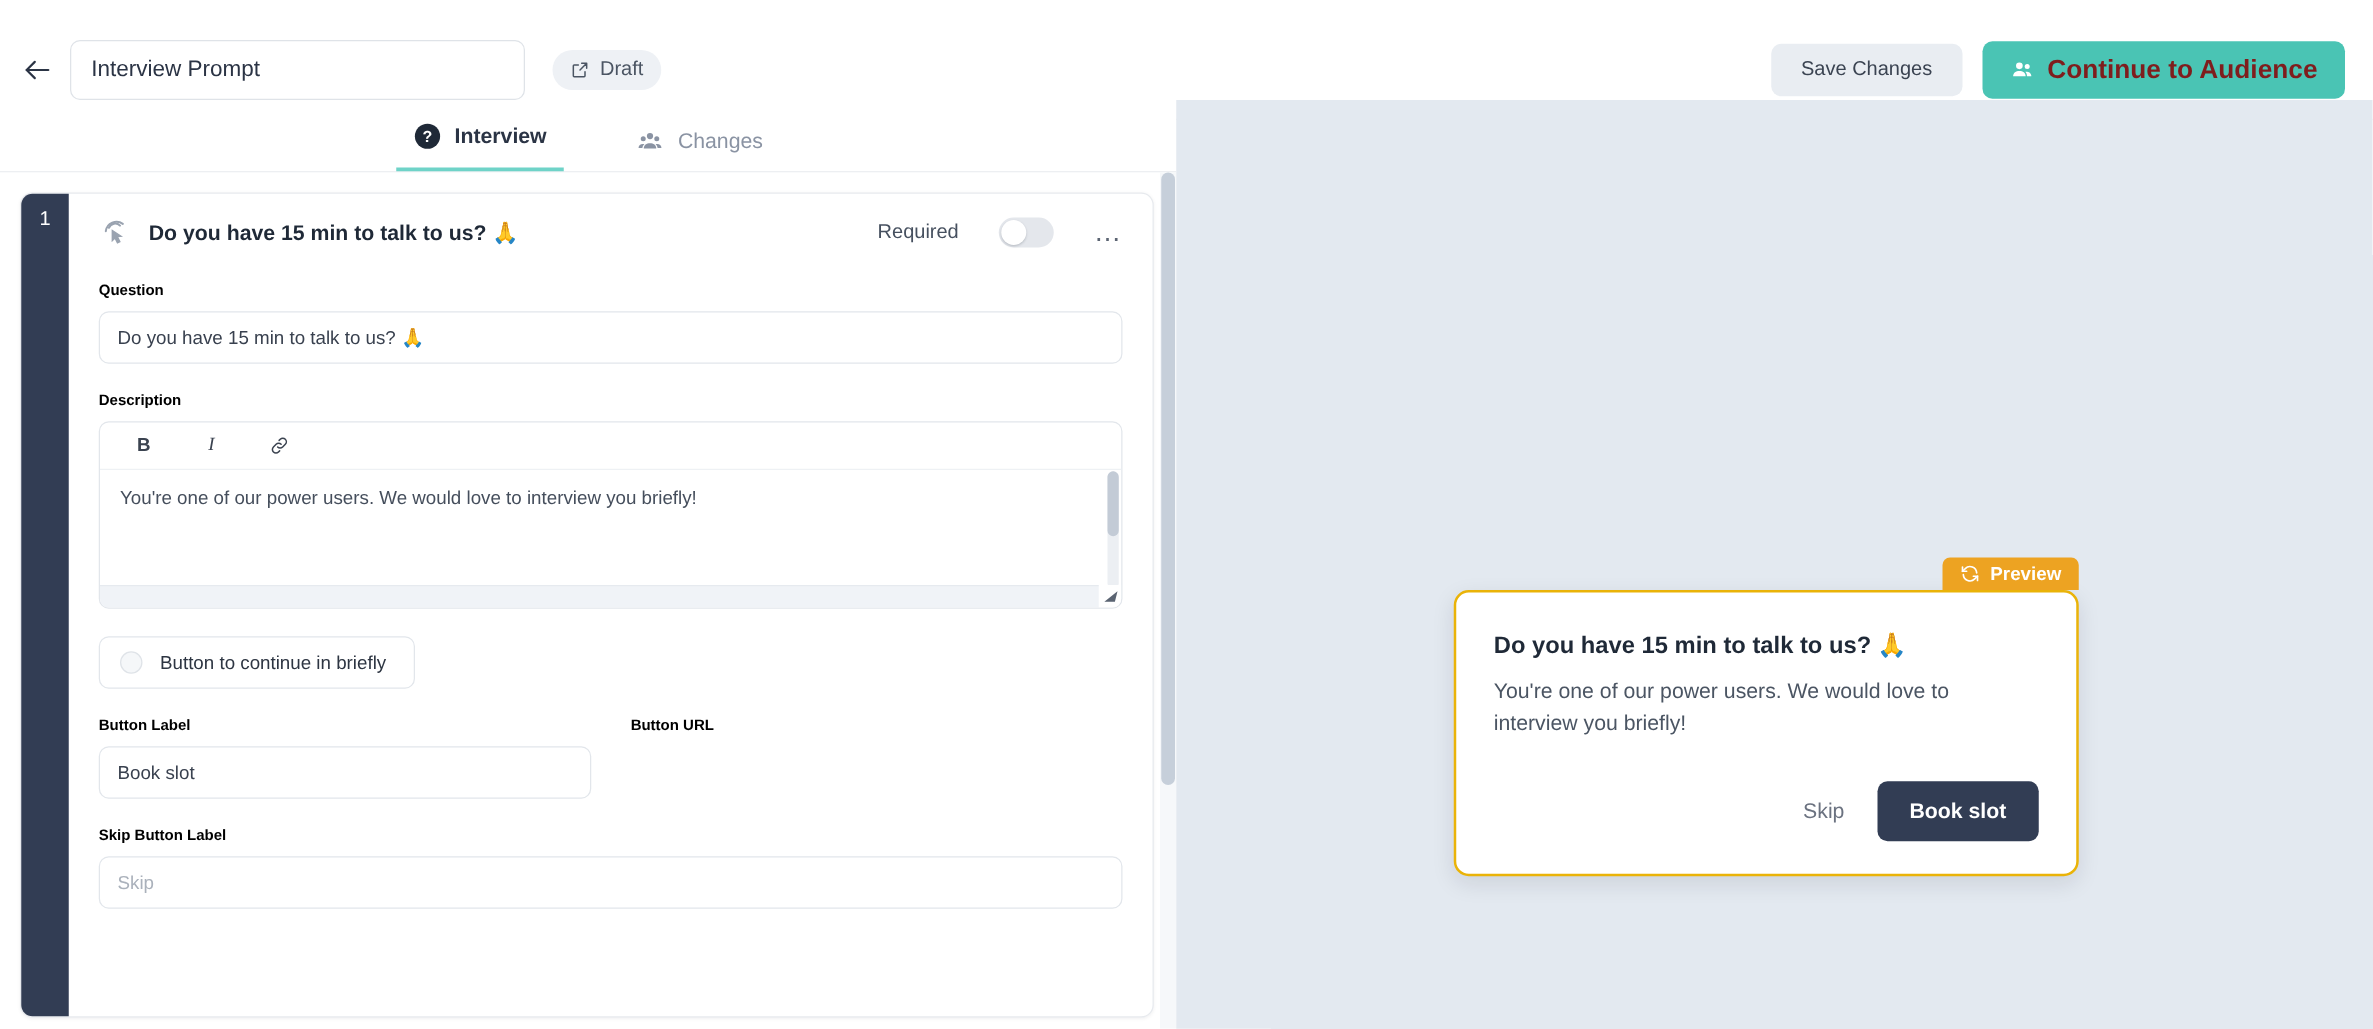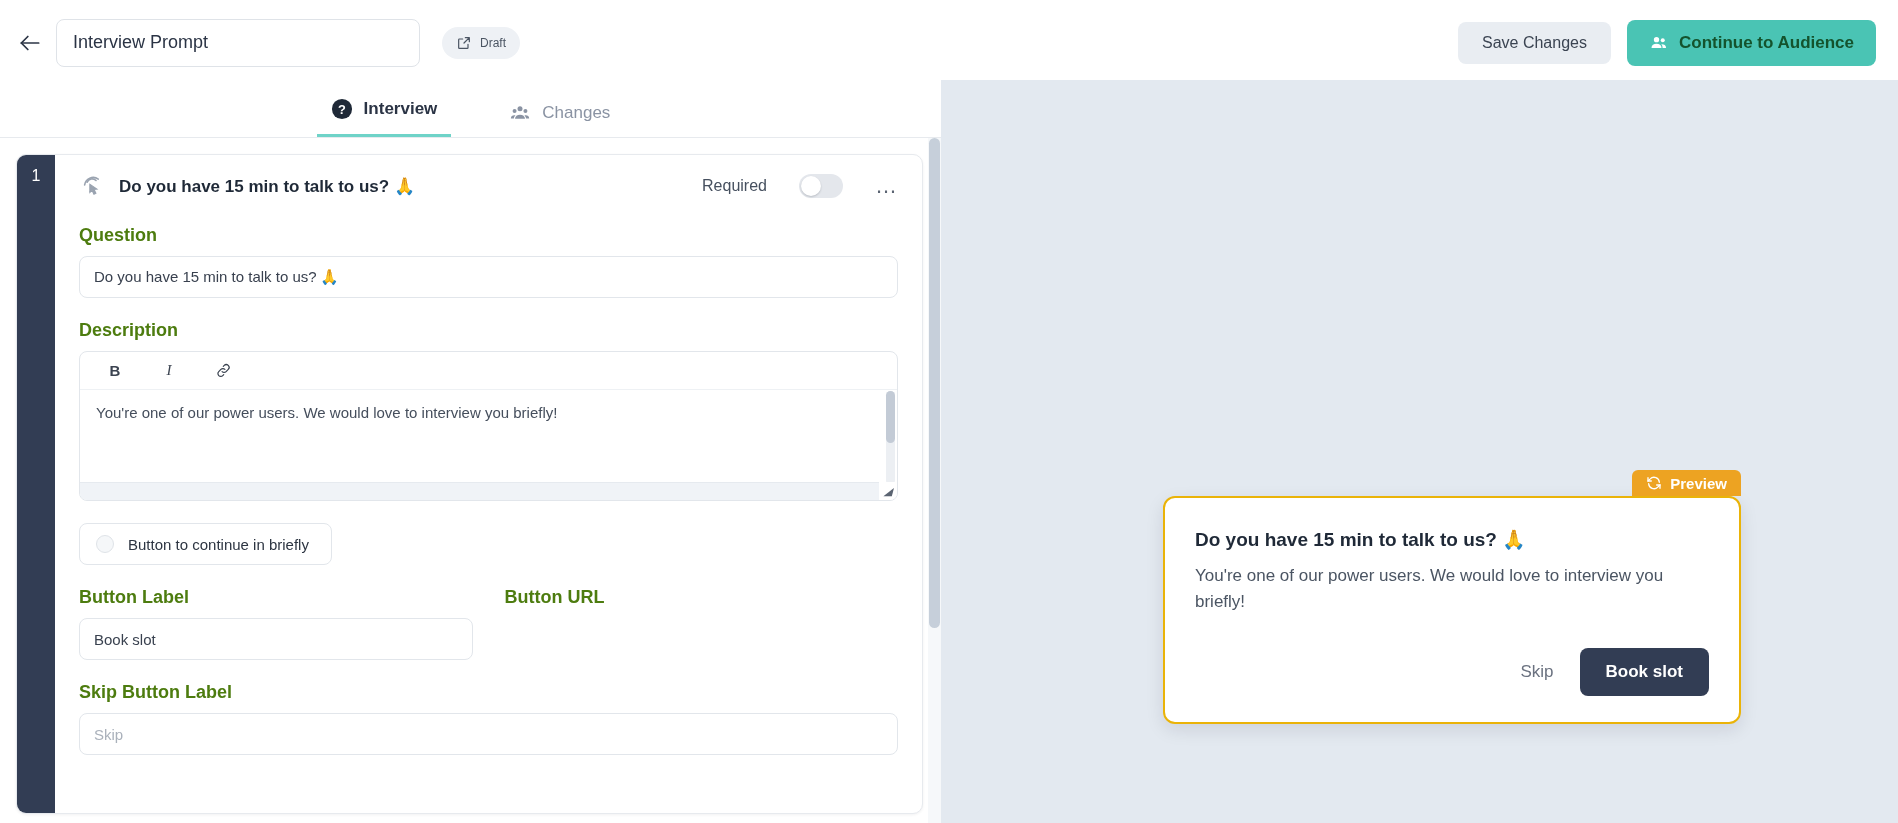--- a/index.html
+++ b/index.html
@@ -5,21 +5,21 @@
   * { box-sizing: border-box; margin: 0; padding: 0; }
   html, body {
     width: 1898px; height: 823px;
     font-family: "Liberation Sans", sans-serif;
     background: #ffffff;
     overflow: hidden;
   }
 
   
   .topbar {
-    position: absolute; top: 3px; left: 0;
+    position: absolute; top: 16px; left: 0;
     width: 1898px; height: 80px;
     background: #ffffff;
     border-bottom: 1px solid #e7eaee;
     display: flex; align-items: center;
   }
   .back-btn {
     width: 44px; height: 44px; margin-left: 8px;
     display: flex; align-items: center; justify-content: center;
     cursor: pointer; border-radius: 6px;
   }
@@ -37,39 +37,39 @@
     background: #fff;
     outline: none;
   }
 
   .draft-badge {
     display: flex; align-items: center; gap: 8px;
     height: 32px; margin-left: 22px;
     padding: 0 14px;
     background: #eef1f5;
     border-radius: 16px;
-    font-size: 12px; color: #4b5563;
+    font-size: 16px; color: #4b5563;
   }
   .draft-badge svg { display:block; }
 
   .topbar-spacer { flex: 1 1 auto; }
 
   .btn-save {
     height: 42px; padding: 0 24px;
     background: #e9edf2; color: #3b4452;
     border: none; border-radius: 8px;
     font-size: 16px; font-family: "Liberation Sans", sans-serif;
     cursor: pointer;
   }
   .btn-continue {
     height: 46px; padding: 0 22px;
     margin-left: 16px; margin-right: 22px;
-    background: #4ac4b4; color: #14532d;
+    background: #4ac4b4; color: #7f1d1d;
     border: none; border-radius: 8px;
-    font-size: 17px; font-weight: bold;
+    font-size: 21px; font-weight: bold;
     font-family: "Liberation Sans", sans-serif;
     display: flex; align-items: center; gap: 10px;
     cursor: pointer;
   }
   .btn-continue svg { display:block; }
 
   
   .left-panel {
     position: absolute; top: 80px; left: 0;
     width: 941px; height: 743px;
@@ -147,21 +147,21 @@
     width: 20px; height: 20px; border-radius: 50%;
     background: #ffffff;
     box-shadow: 0 1px 2px rgba(16,24,40,.2);
   }
   .dots {
     font-size: 22px; color: #5b6472; cursor: pointer;
     line-height: 12px; letter-spacing: 1px;
   }
 
   .fld-label {
-    font-size: 18px; font-weight: bold; color: #4d7c0f;
+    font-size: 12px; font-weight: bold; color: #000000;
     margin-bottom: 10px;
   }
   .txt-input {
     width: 100%; height: 42px;
     border: 1px solid #e2e6eb; border-radius: 8px;
     padding: 0 14px;
     font-size: 15px; color: #39414f;
     font-family: "Liberation Sans", sans-serif;
     background: #fff; outline: none;
   }
@@ -257,22 +257,21 @@
   }
 
   
   .right-panel {
     position: absolute; top: 80px; left: 941px;
     width: 957px; height: 743px;
     background: #e3e9f0;
   }
   .preview-wrap {
     position: absolute; left: 222px; top: 392px;
-    width: 578px;
-    margin-top: 24px;
+    width: 500px;
   }
   .preview-tab {
     position: absolute; right: 0; top: -26px;
     height: 26px; padding: 0 14px;
     background: #eda322; color: #ffffff;
     border-radius: 6px 6px 0 0;
     font-size: 15px; font-weight: bold;
     display: flex; align-items: center; gap: 8px;
   }
   .preview-tab svg { display:block; }

